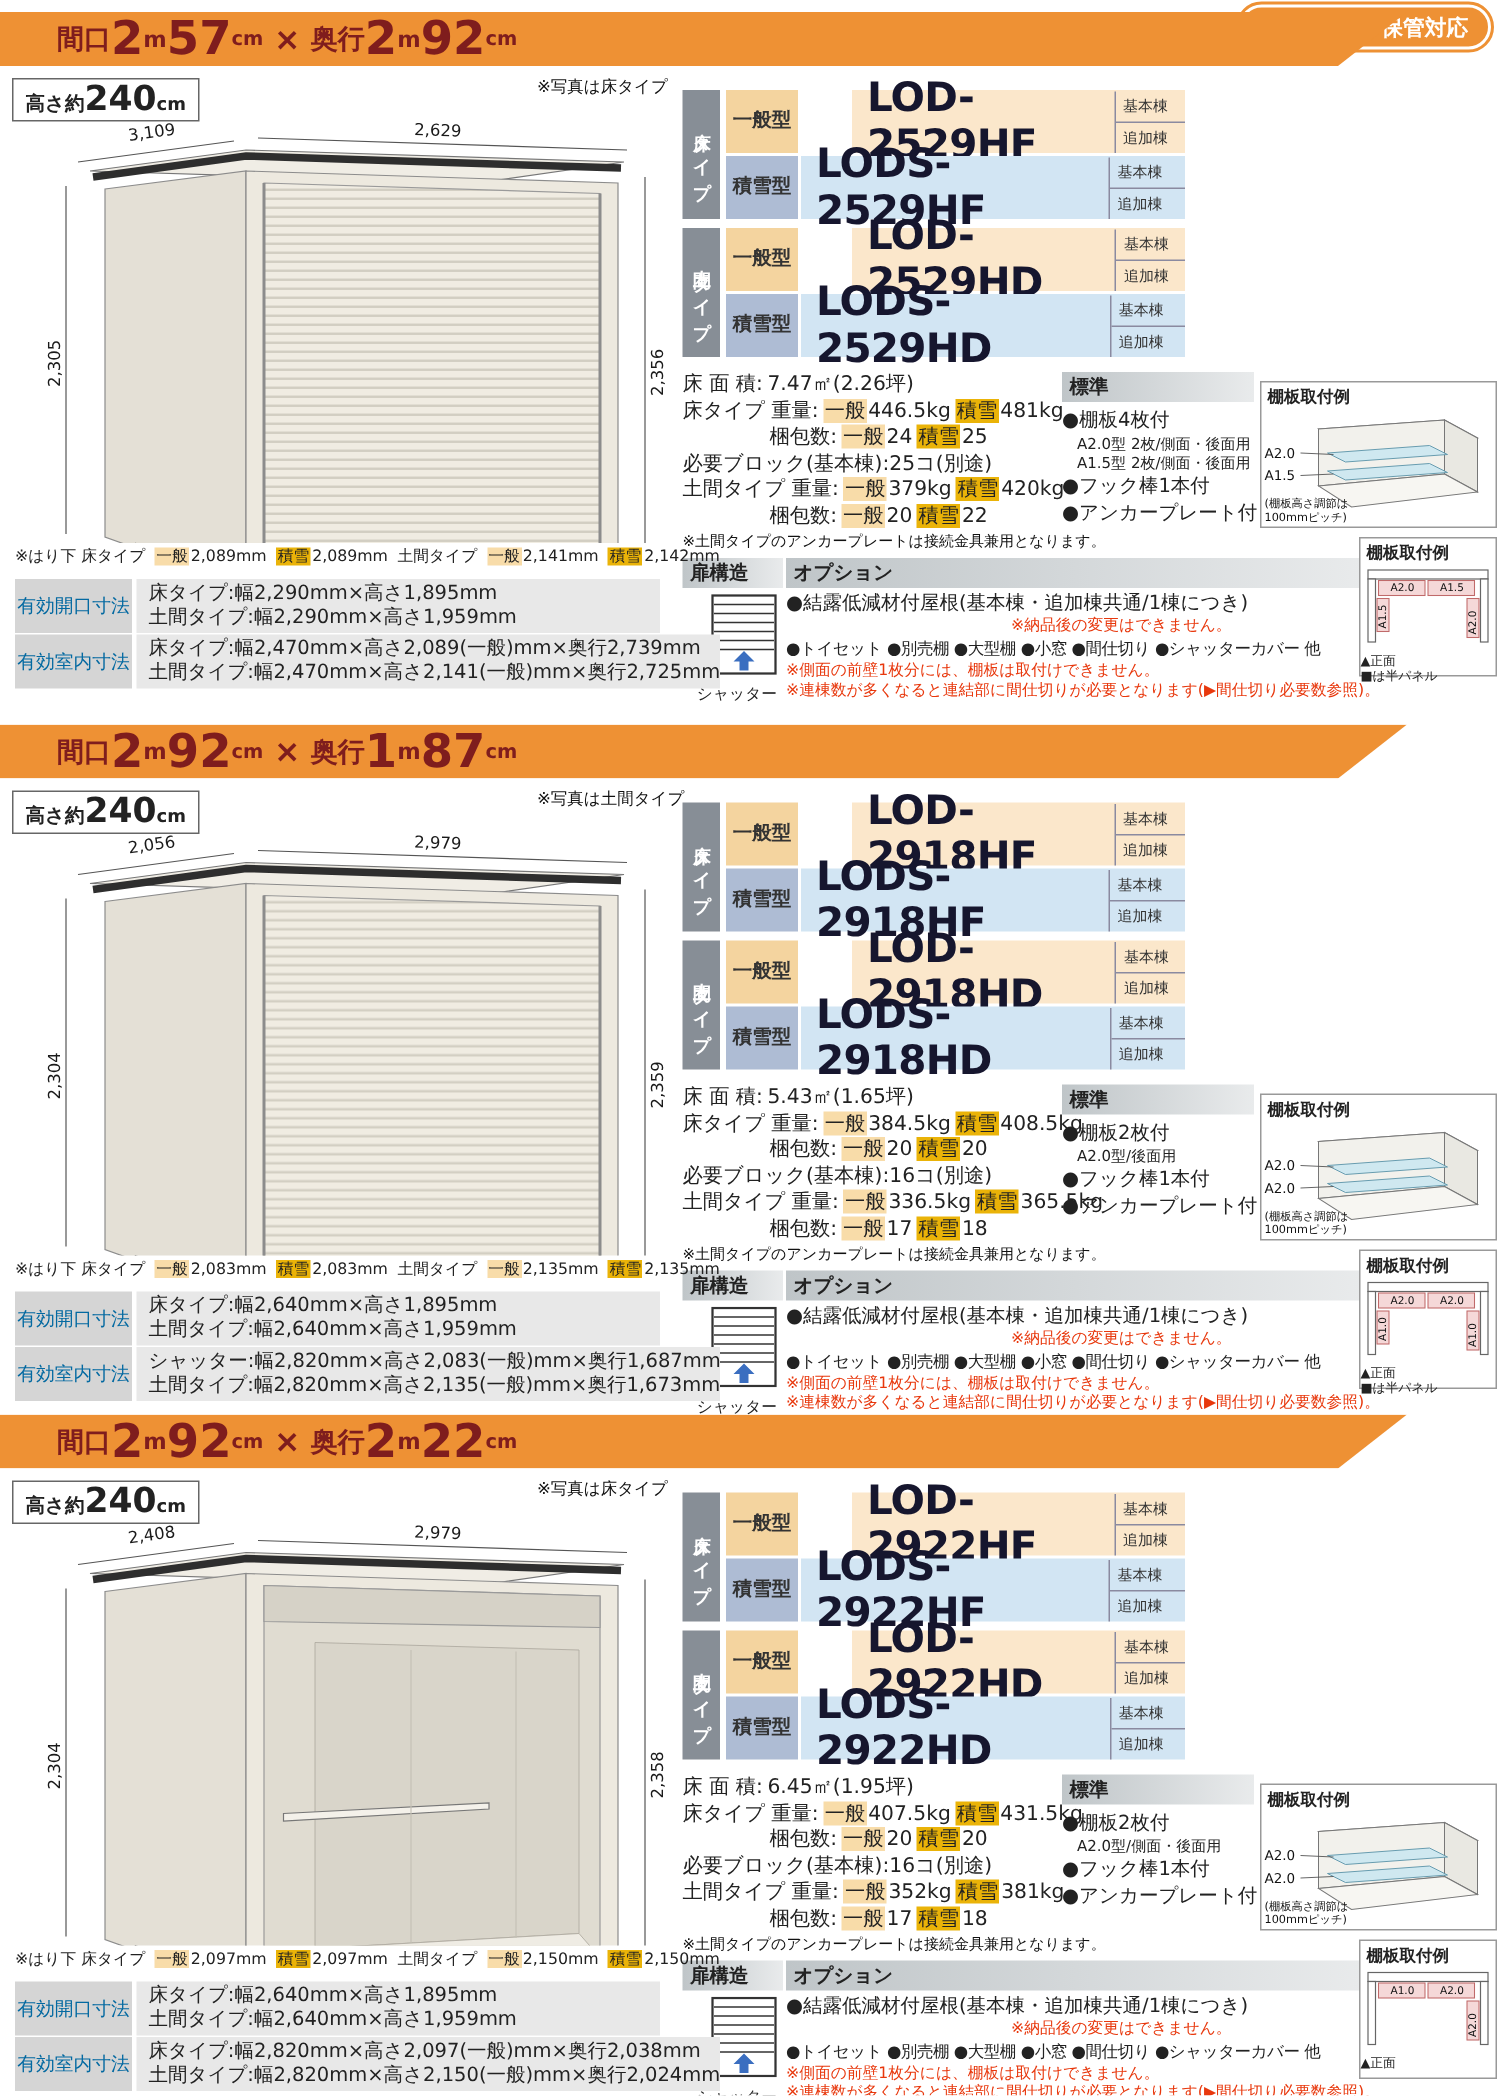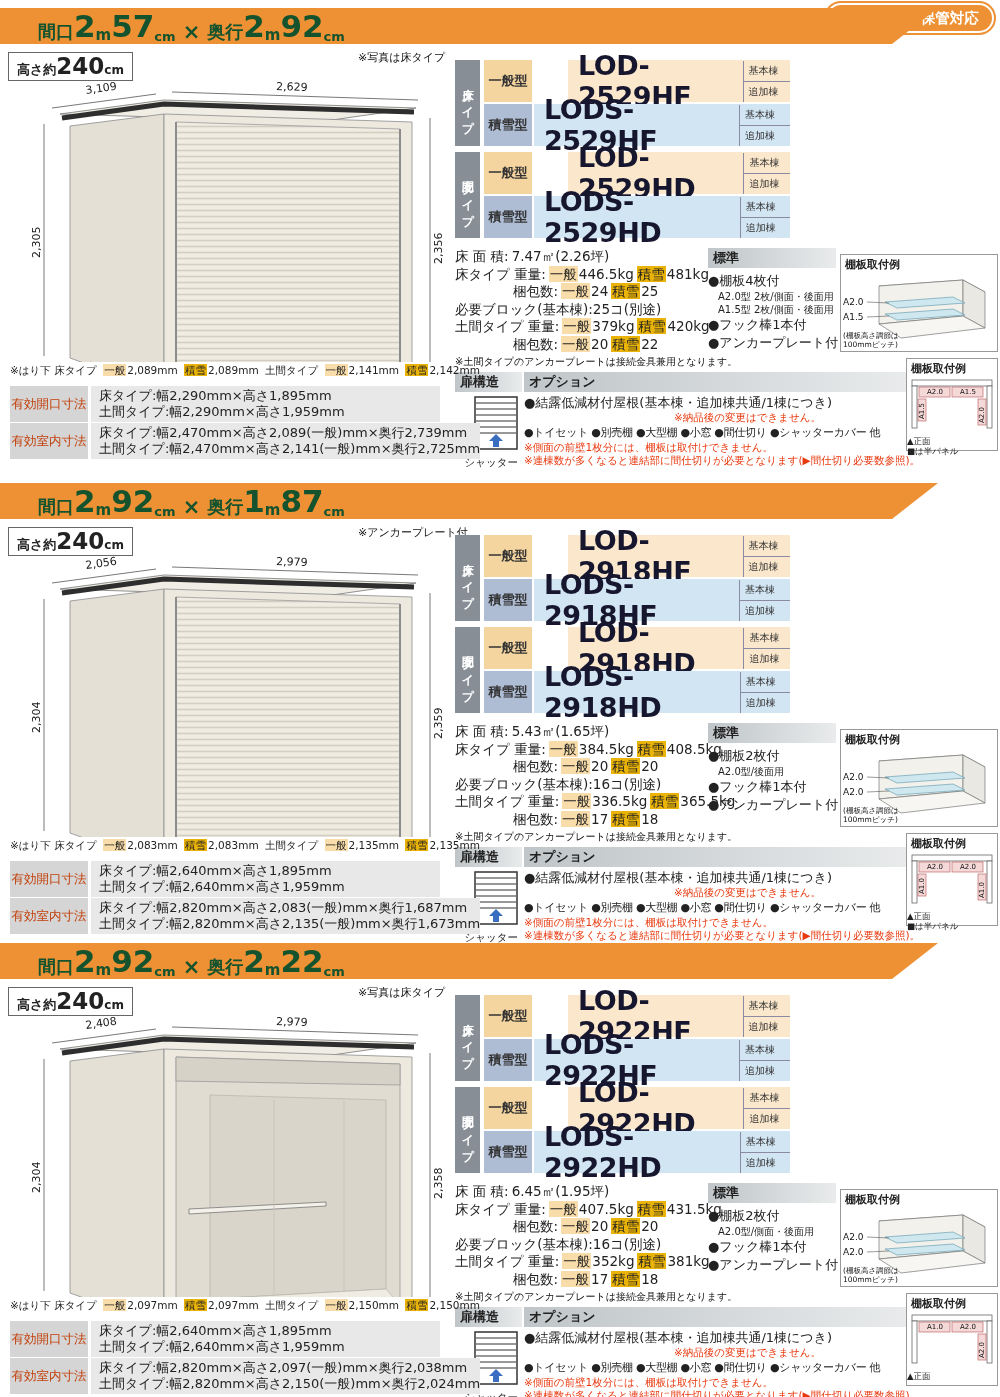--- a/index.html
+++ b/index.html
@@ -4,21 +4,21 @@
 <style>
   html,body{margin:0;padding:0;background:#fff;}
   body{font-family:"DejaVu Sans","Liberation Sans",sans-serif;color:#222;}
   #page{position:relative;width:1000px;height:1397px;background:#fff;overflow:hidden;}
   .section{position:absolute;left:0;width:1000px;height:470px;}
   .sec-0{top:6px}.sec-1{top:481px}.sec-2{top:941px}
 
   
   .banner{position:absolute;left:0;top:2px;width:938px;height:36px;background:#EE9134;
     clip-path:polygon(0 0,100% 0,calc(100% - 46px) 100%,0 100%);
-    display:flex;align-items:flex-end;padding-left:38px;box-sizing:border-box;color:#14532d;}
+    display:flex;align-items:center;padding-left:38px;box-sizing:border-box;color:#7f1d1d;}
   .b-label{font-size:18px;font-weight:bold;}
   .b-big{font-size:31px;font-weight:bold;line-height:36px;}
   .b-unit{font-size:15px;font-weight:bold;}
   .b-unit.sm{font-size:13px;}
   .b-times{font-size:21px;font-weight:bold;margin:0 7px;}
 
   
   .bike-badge{position:absolute;left:826px;top:3px;width:168px;height:30px;background:#EE9134;
     border:2px solid #fff;outline:2px solid #EE9134;border-radius:16px;display:flex;align-items:center;
     justify-content:center;gap:5px;color:#fff;font-size:14.5px;font-weight:bold;box-sizing:border-box;}
@@ -89,21 +89,21 @@
   .tv-label{font-size:7px;fill:#111;}
   .tv-legend{font-size:8.5px;text-align:left;line-height:10px;}
   .sec-2 .sideL{display:none;}
 
   
   .harishita{position:absolute;left:10px;top:358px;font-size:10.5px;white-space:nowrap;}
   .dim-row{position:absolute;left:10px;width:430px;display:flex;}
   .row-kaikou{top:380px;}
   .row-shitsunai{top:417px;}
   .dim-head{flex:0 0 78px;background:#D5D5D5;display:flex;align-items:center;justify-content:center;
-    font-size:12.5px;color:#c2410c;}
+    font-size:12.5px;color:#0369a1;}
   .dim-vals{flex:1;background:#E8E8E8;margin-left:3px;padding:2px 0 2px 8px;font-size:13px;line-height:16px;white-space:nowrap;}
 
   
   .interior{display:none;}
   .sec-2 .interior{display:inline;}
   .sec-2 .shutter-closed{display:none;}
 </style>
 </head>
 <body>
 
@@ -370,21 +370,21 @@
     <span class="b-unit">m</span>
     <span class="b-big">87</span>
     <span class="b-unit sm">cm</span>
   </div>
 
   <div class="height-box">
     <span class="h-pre">高さ約</span>
     <span class="h-val">240</span>
     <span class="h-unit">cm</span>
   </div>
-  <div class="photo-note">※アンカープレート付</div>
+  <div class="photo-note">※写真は土間タイプ</div>
 
   <svg class="shed" width="440" height="300" viewBox="0 0 440 300">
     <defs>
       <pattern id="st" width="6" height="6" patternUnits="userSpaceOnUse">
         <rect width="6" height="6" fill="#F0ECE2"></rect>
         <line x1="0" y1="4.5" x2="6" y2="4.5" stroke="#D2CEC2" stroke-width="1.6"></line>
       </pattern>
     </defs>
 
     <polygon points="46,52 150,38 402,46 304,60" fill="#F0EDE5" stroke="#777" stroke-width="0.8"></polygon>
@@ -579,21 +579,21 @@
   <div class="dim-row row-kaikou">
     <div class="dim-head">有効開口寸法</div>
     <div class="dim-vals">
       <div>床タイプ:幅2,640mm×高さ1,895mm</div>
       <div>土間タイプ:幅2,640mm×高さ1,959mm</div>
     </div>
   </div>
   <div class="dim-row row-shitsunai">
     <div class="dim-head">有効室内寸法</div>
     <div class="dim-vals">
-      <div>床タイプ:幅2,820mm×高さ2,083(一般)mm×奥行1,687mm</div>
+      <div>シャッター:幅2,820mm×高さ2,083(一般)mm×奥行1,687mm</div>
       <div>土間タイプ:幅2,820mm×高さ2,135(一般)mm×奥行1,673mm</div>
     </div>
   </div>
 
 </section>
 
 <section class="section sec-2">
 
   <div class="banner">
     <span class="b-label">間口</span>

